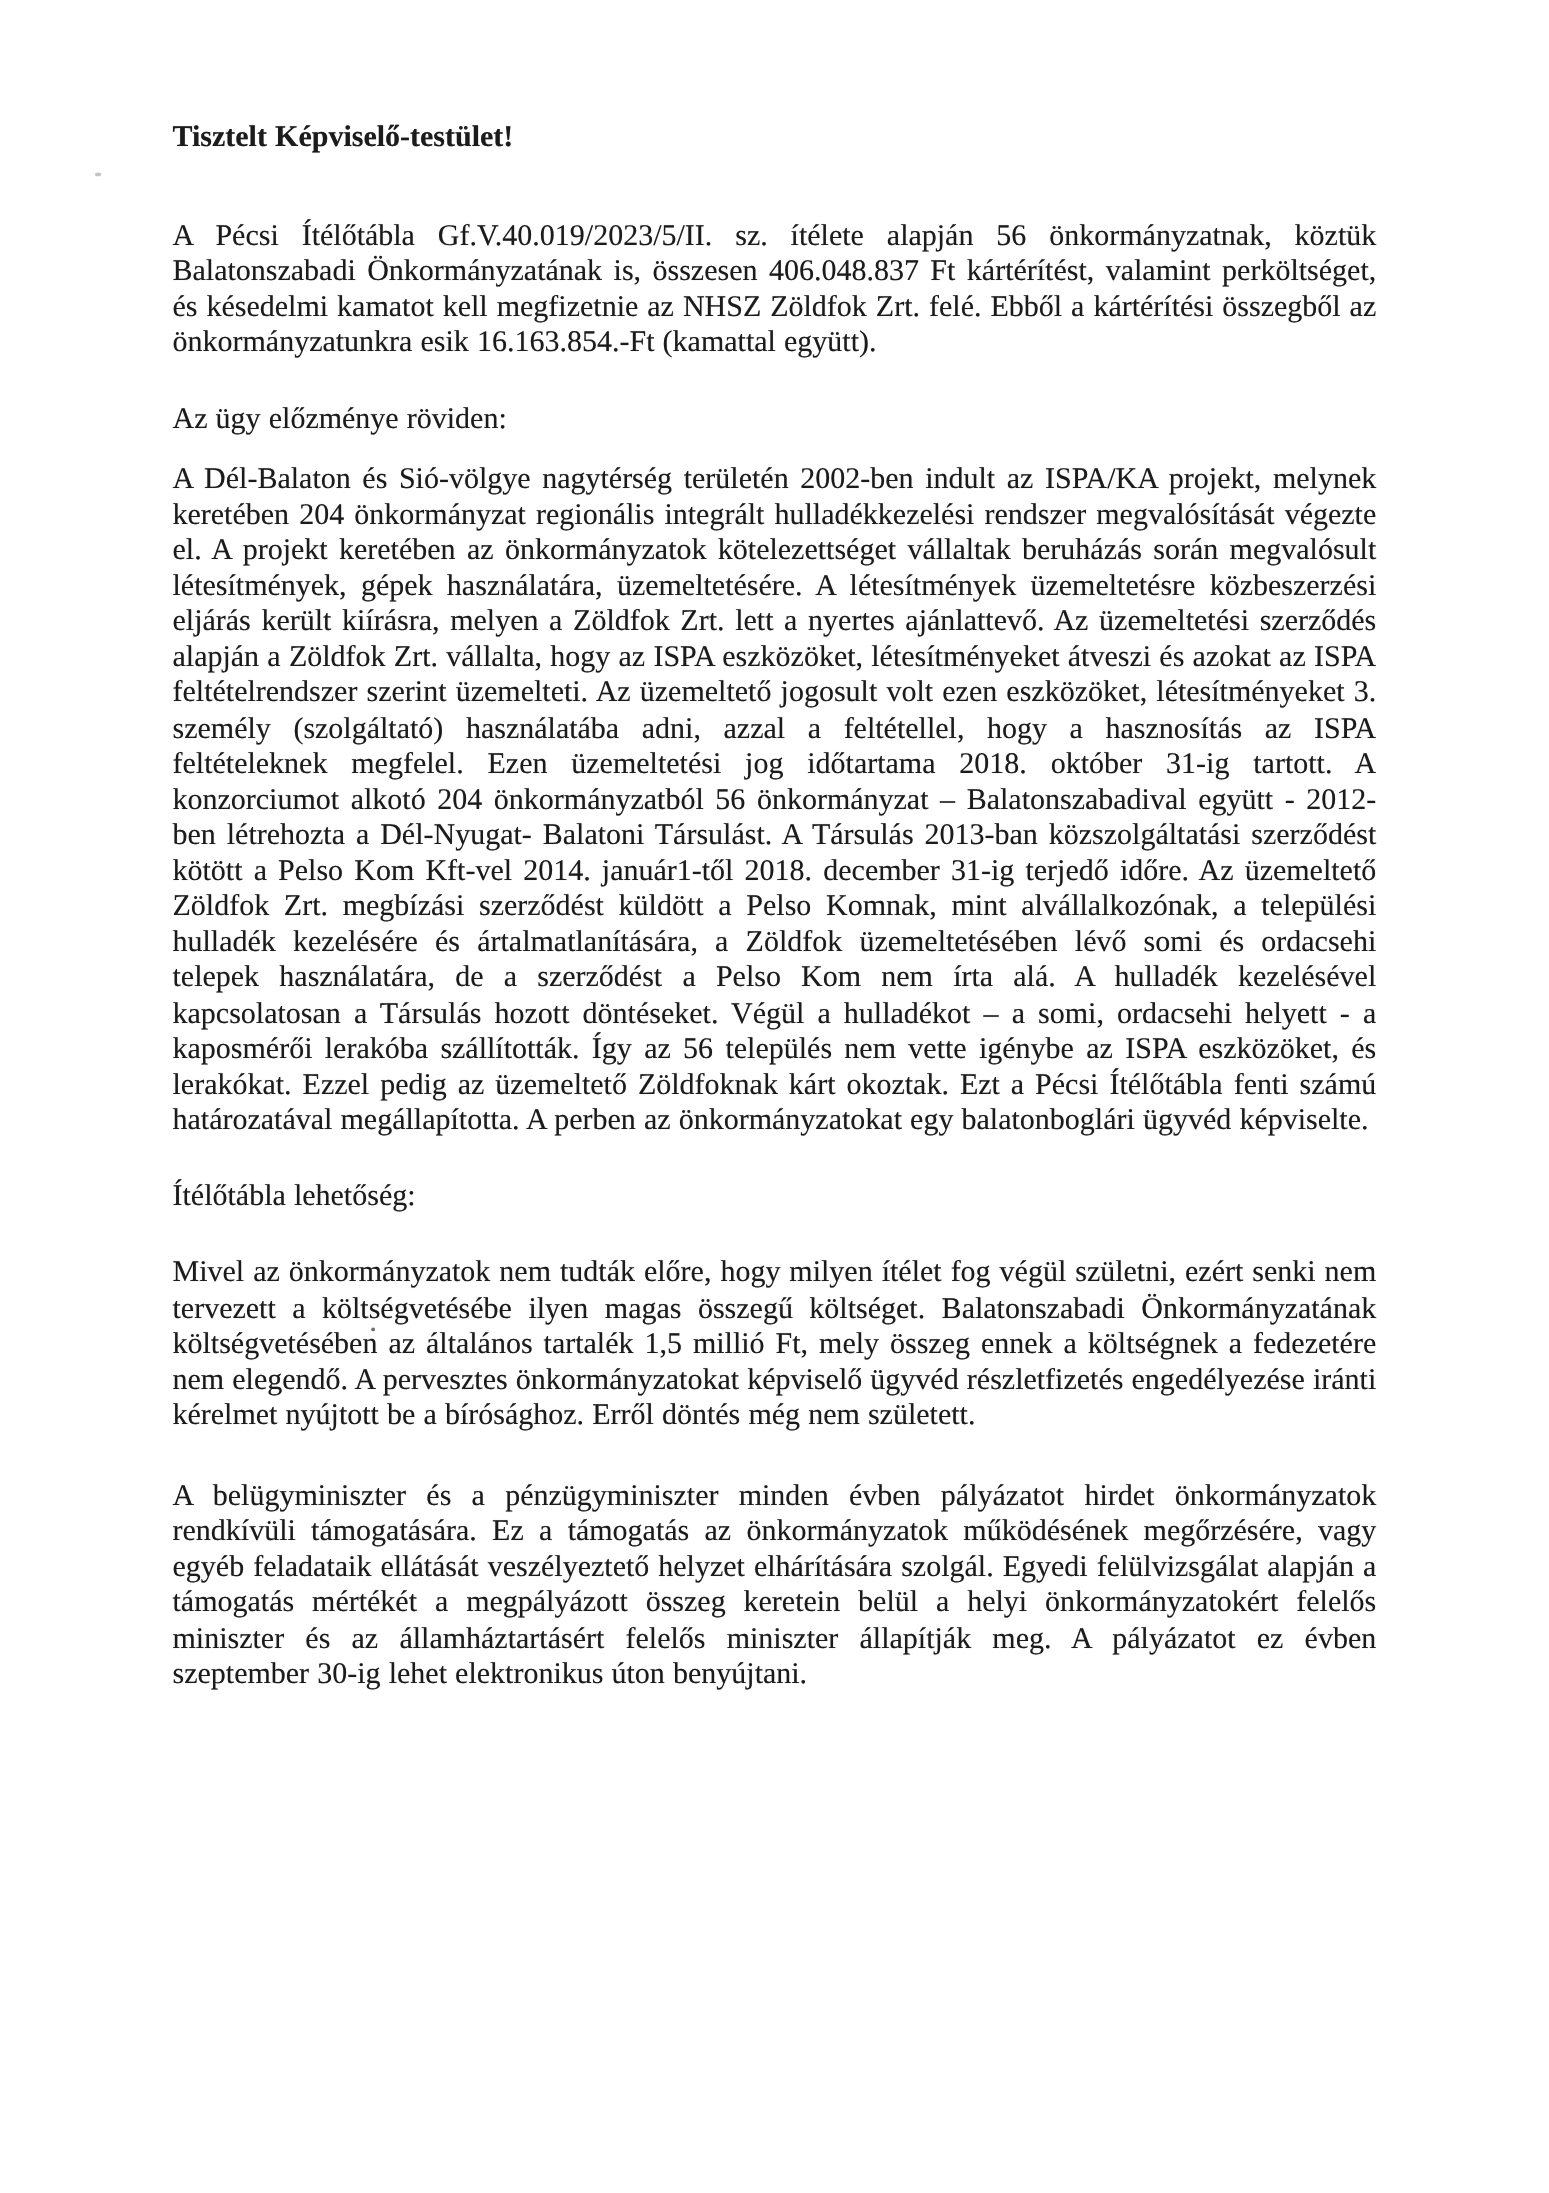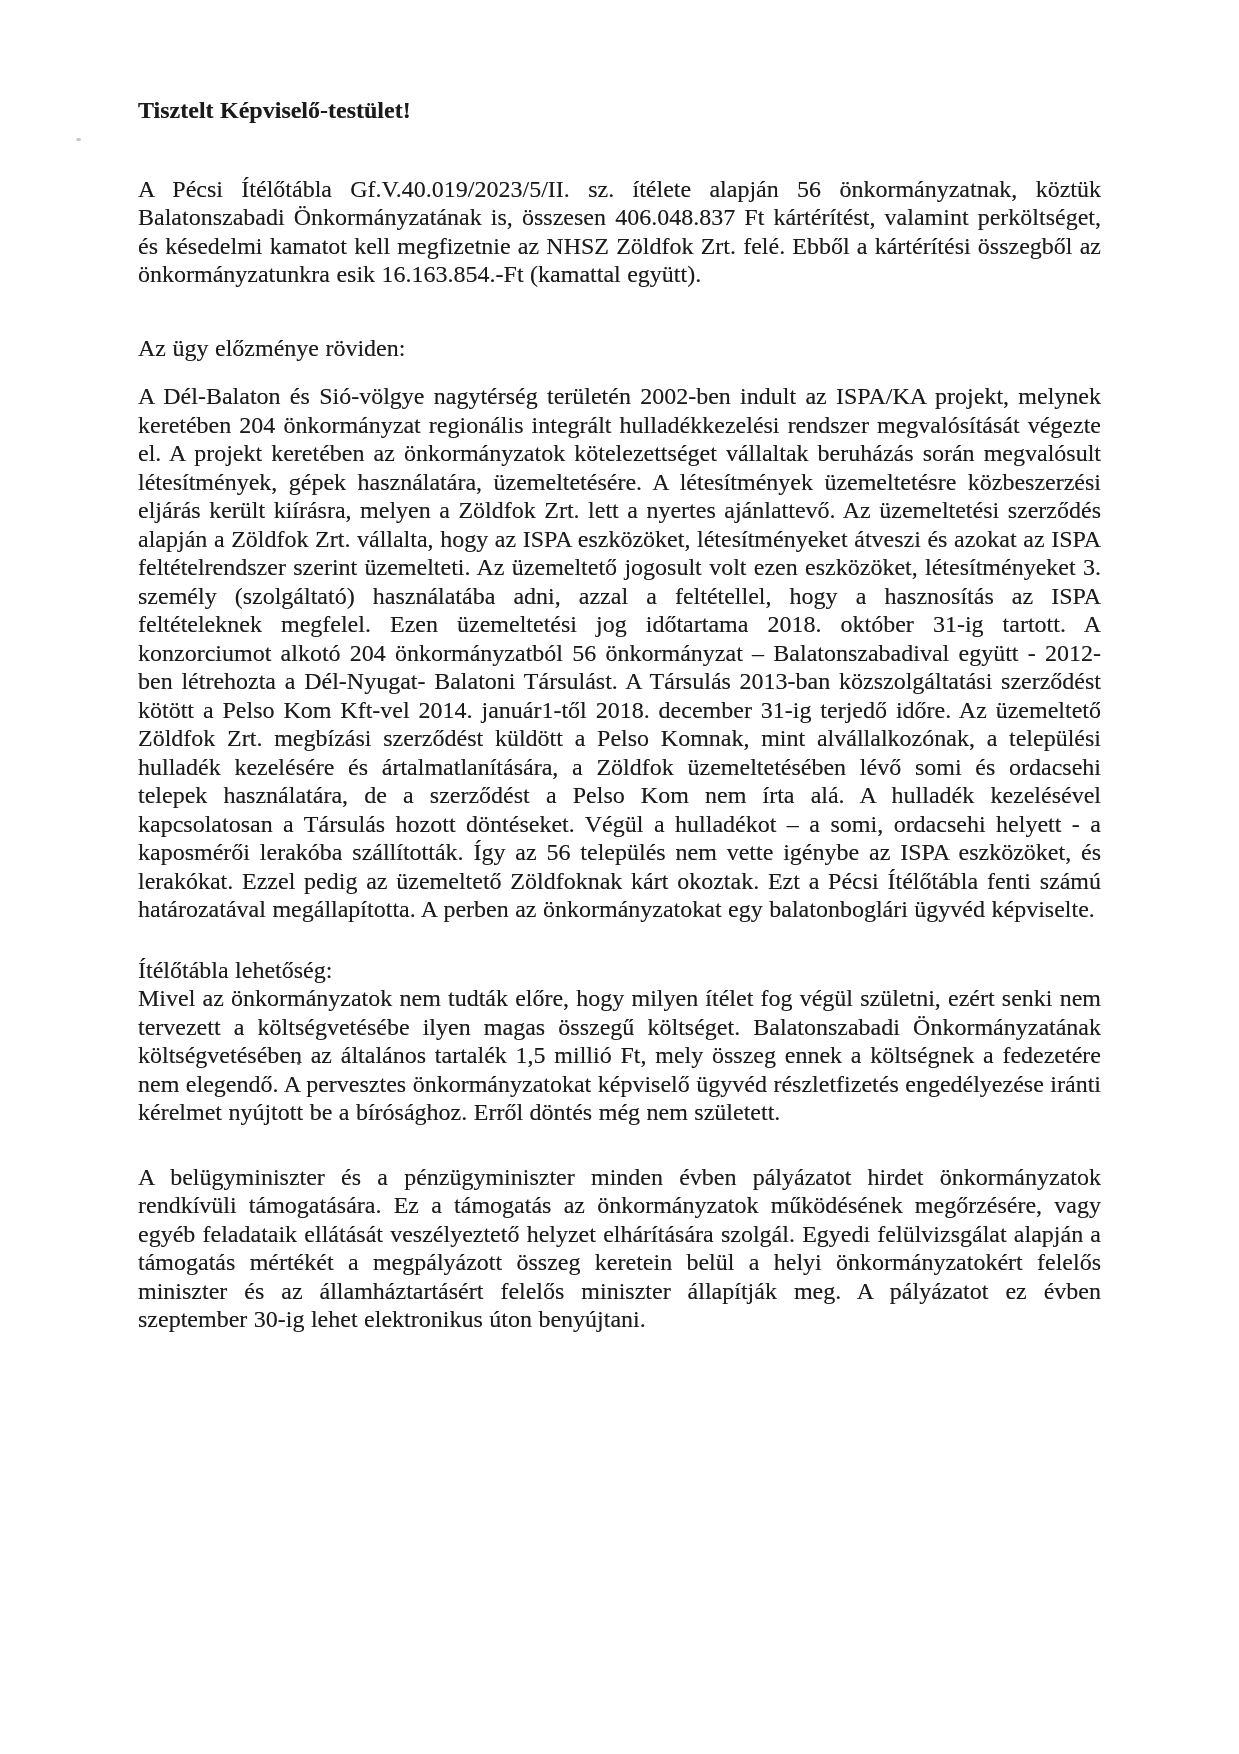--- a/index.html
+++ b/index.html
@@ -33,24 +33,24 @@
   }
   .salutation {
     font-weight: bold;
     margin: 0 0 50px 0;
     text-align: left;
   }
   .heading {
     text-align: left;
   }
   .intro        { margin-top: 16px; }
-  .history-heading { margin-top: 45px; }
+  .history-heading { margin-top: 32px; }
   .history      { margin-top: 20px; }
   .solution-heading { margin-top: 32px; }
-  .solution-1   { }
+  .solution-1   { margin-top: 33px; }
   .solution-2   { margin-top: 36px; }
   .proposal     { margin-top: 29px; }
   .page-number {
     position: absolute;
     top: 1612px;
     left: 138px;
     width: 963px;
     text-align: center;
     font-size: 24px;
     line-height: 28.5px;

